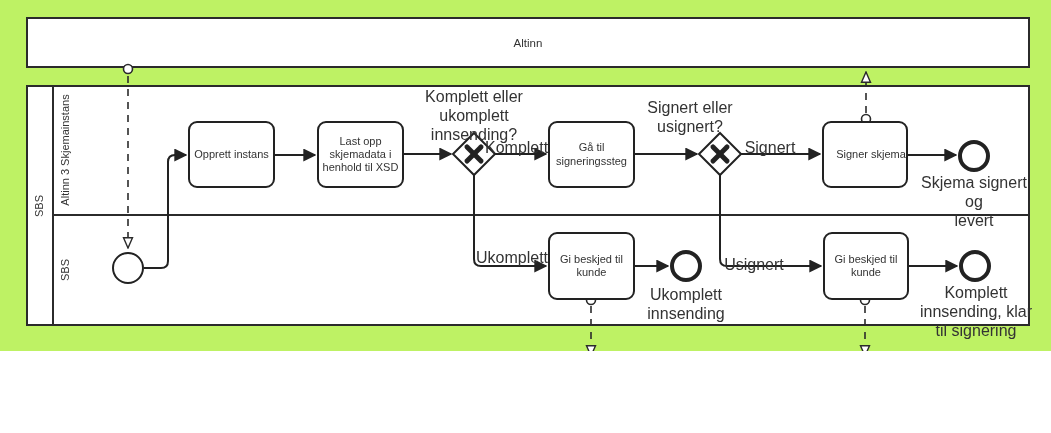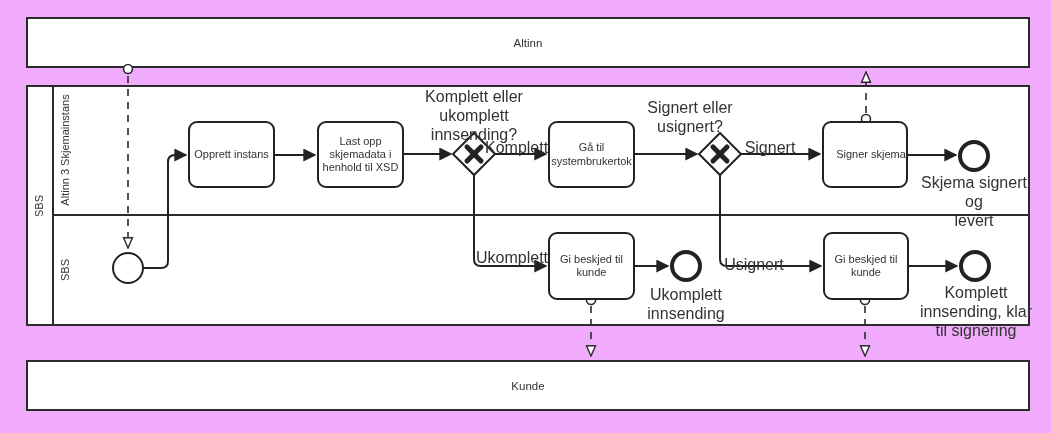--- a/index.html
+++ b/index.html
@@ -1,17 +1,17 @@
 <!DOCTYPE html>
 <html><head>
 <meta charset="utf-8">
 <style>
   html,body{margin:0;padding:0;background:#ffffff;}
   #canvas{
-    position:relative;width:1051px;height:433px;background:#f0abfc;
+    position:relative;width:1051px;height:351px;background:#bef264;
     font-family:"Liberation Sans",sans-serif;color:#333333;overflow:hidden;
   }
   .lane{
     position:absolute;box-sizing:border-box;border:2px solid #2b2b2b;background:#ffffff;
     display:flex;align-items:center;justify-content:center;
   }
   .lane-title{font-size:11.5px;color:#333;}
   .pool-header{
     position:absolute;left:0;top:0;bottom:0;width:26px;box-sizing:border-box;
     border-right:2px solid #2b2b2b;
@@ -124,21 +124,21 @@
   <div class="event start" style="left:112px;top:252px;width:32px;height:32px;"></div>
   <div class="event end" style="left:958px;top:140px;width:32px;height:32px;"></div>
   <div class="event end" style="left:670px;top:250px;width:32px;height:32px;"></div>
   <div class="event end" style="left:959px;top:250px;width:32px;height:32px;"></div>
 
   <div class="task" style="left:188px;top:121px;width:87px;height:67px;">Opprett instans</div>
   <div class="task" style="left:317px;top:121px;width:87px;height:67px;">Last opp
 skjemadata i
 henhold til XSD</div>
   <div class="task" style="left:548px;top:121px;width:87px;height:67px;">Gå til
-systembrukertok</div>
+signeringssteg</div>
   <div class="task" style="left:822px;top:121px;width:86px;height:67px;padding-left:12px;">Signer skjema</div>
   <div class="task" style="left:548px;top:232px;width:87px;height:68px;">Gi beskjed til
 kunde</div>
   <div class="task" style="left:823px;top:232px;width:86px;height:68px;">Gi beskjed til
 kunde</div>
 
   <div class="flow-label" style="left:414px;top:88px;width:120px;">Komplett eller
 ukomplett
 innsending?</div>
   <div class="flow-label" style="left:630px;top:99px;width:120px;">Signert eller

